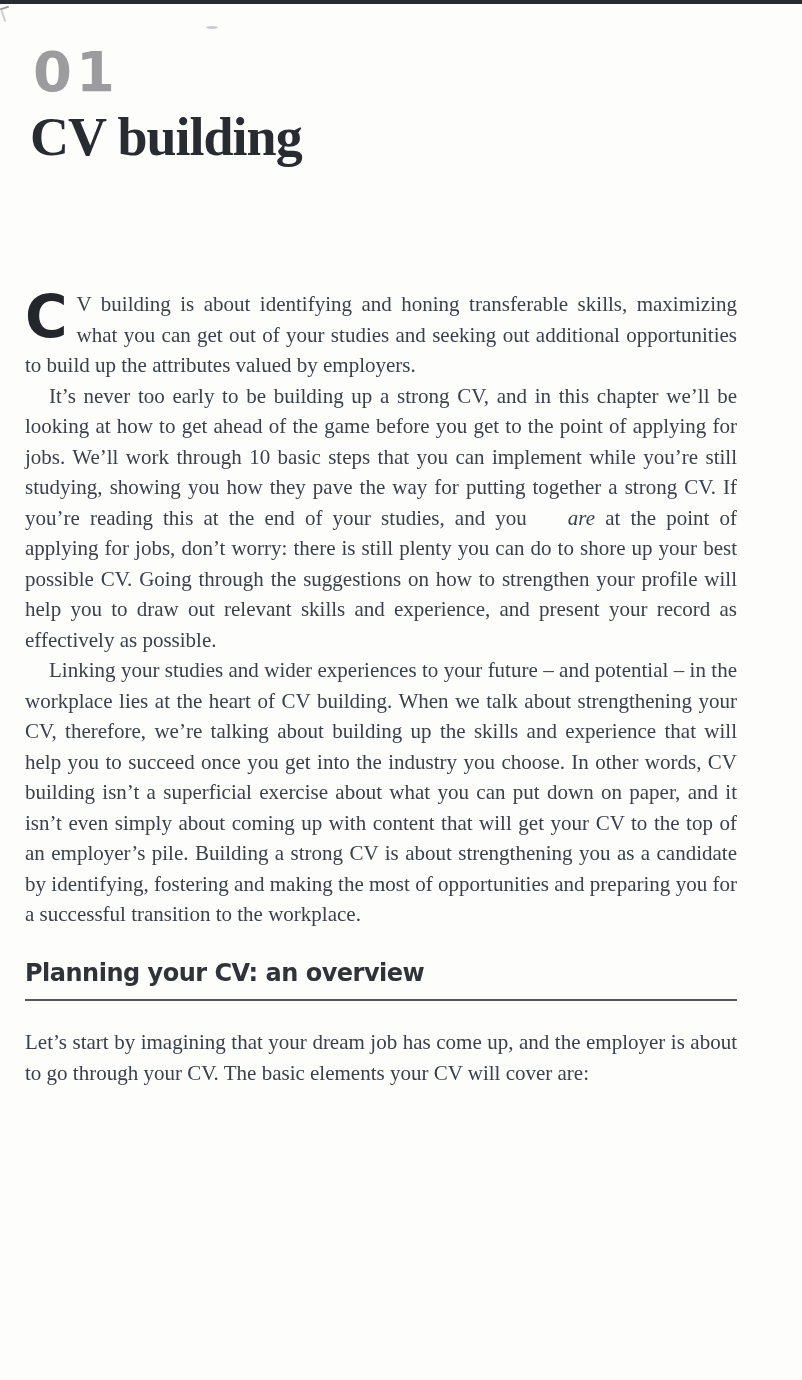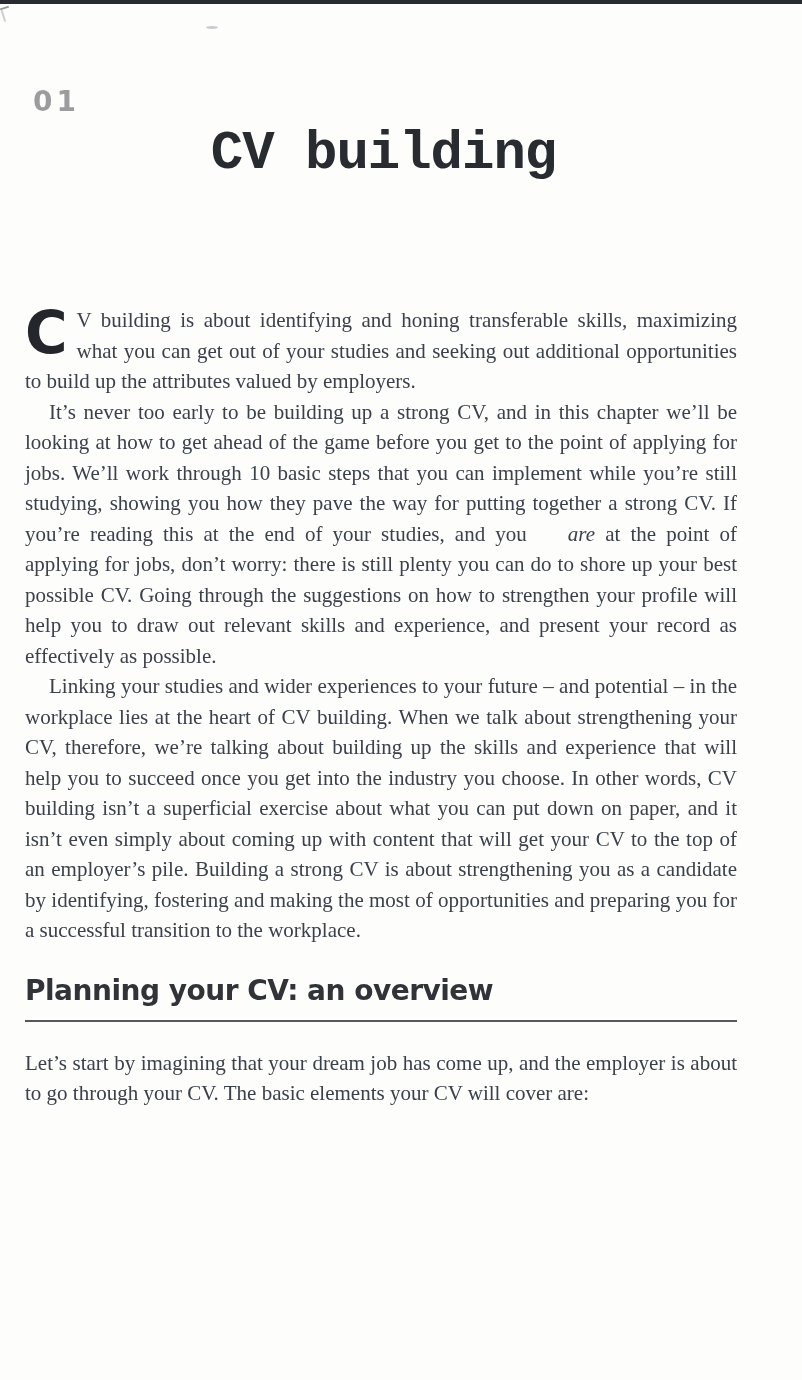--- a/index.html
+++ b/index.html
@@ -52,37 +52,36 @@
     border-radius: 50%;
     opacity: 0.55;
   }
   .content {
     position: absolute;
     left: 25px;
     top: 0;
     width: 712px;
   }
   .chapter-number {
-    margin: 88px 0 0 8px;
+    margin: 44px 0 0 8px;
     font-family: "DejaVu Sans", sans-serif;
     font-weight: bold;
-    font-size: 28px;
+    font-size: 56px;
     line-height: 1;
     letter-spacing: 4px;
     color: var(--chapter_number);
   }
   .chapter-title {
     margin: 8px 0 0 5px;
-    font-family: Liberation Mono, monospace;
+    font-family: Liberation Serif, serif;
     font-weight: bold;
     font-size: 54px;
     line-height: 1.1;
     letter-spacing: -1px;
     color: var(--title);
-    text-align: center;
   }
   .body-text {
     margin-top: 122px;
   }
   .body-text p, .section-intro {
     margin: 0;
     font-size: 21px;
     line-height: 30.5px;
     text-align: justify;
     color: var(--body_text);
@@ -95,21 +94,21 @@
     font-size: 58px;
     line-height: 50px;
     padding: 3px 9px 0 0;
     color: #23262b;
   }
   em { font-style: italic; margin-left: 31px; }
   .section-heading {
     margin: 30px 0 0 0;
     font-family: "DejaVu Sans", sans-serif;
     font-weight: bold;
-    font-size: 28px;
+    font-size: 24px;
     line-height: 1.1;
     letter-spacing: -0.5px;
     color: var(--heading);
     padding-bottom: 13px;
     border-bottom: 2px solid var(--rule);
   }
   .section-intro {
     margin-top: 26px;
   }
 </style>

